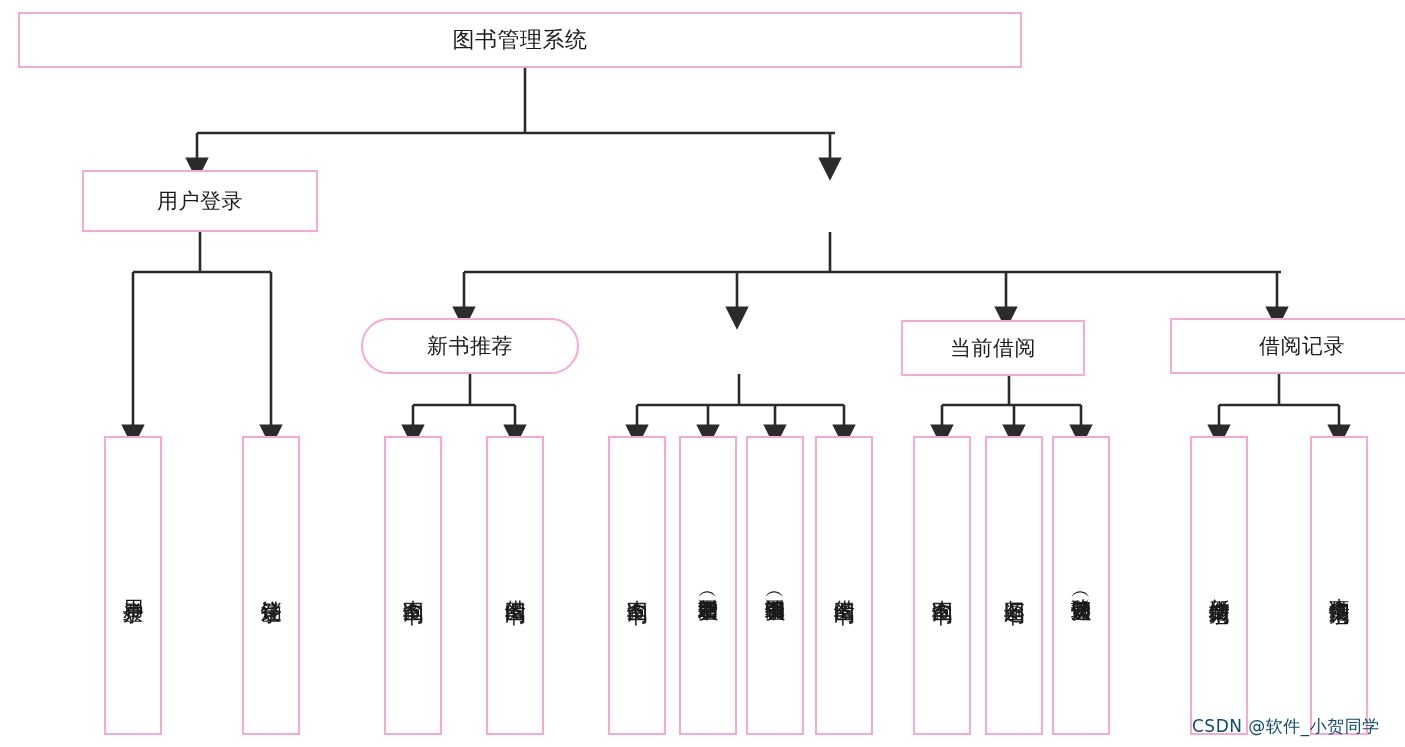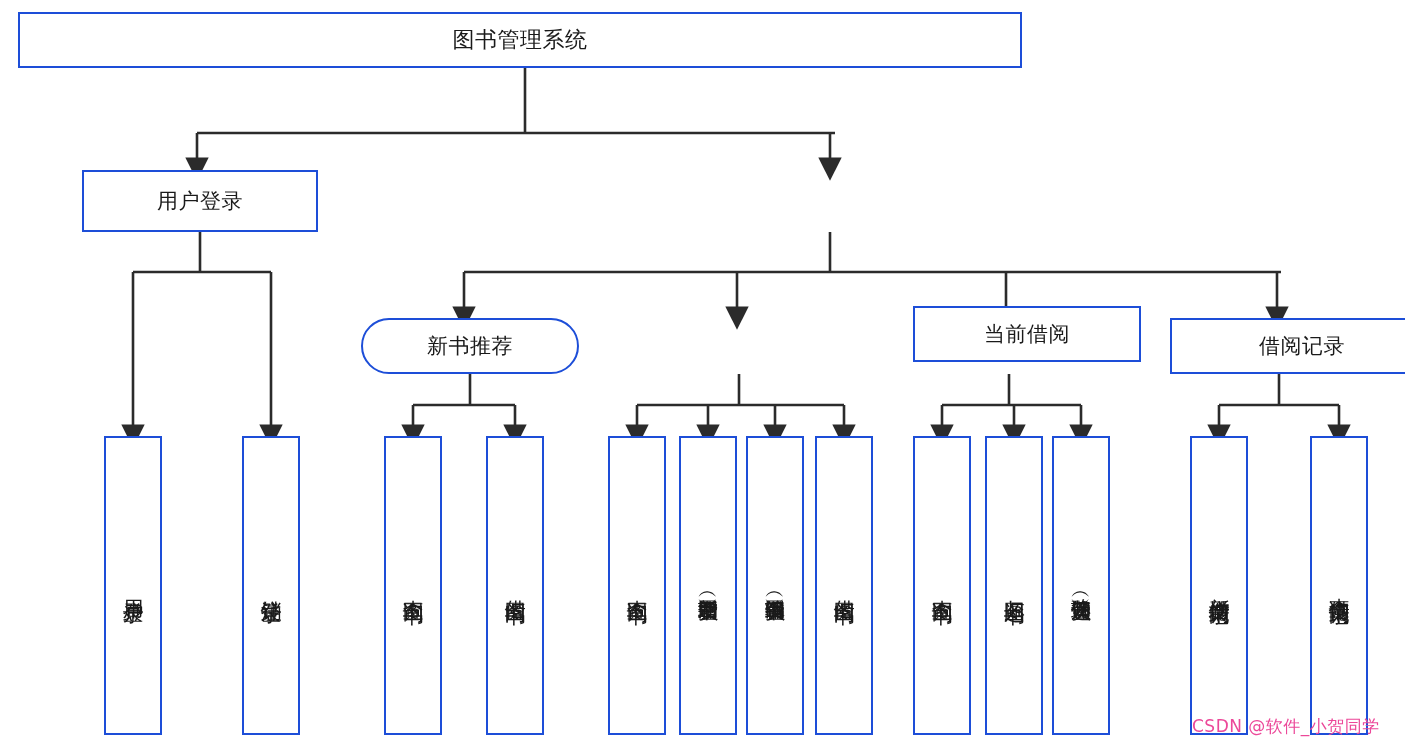--- a/index.html
+++ b/index.html
@@ -24,21 +24,21 @@
     left: 0;
     top: 0;
     width: 1405px;
     height: 747px;
     pointer-events: none;
   }
   .node {
     position: absolute;
     box-sizing: border-box;
     background: #ffffff;
-    border: 2px solid #1d4ed8;
+    border: 2px solid #f9a8d4;
     display: flex;
     align-items: center;
     justify-content: center;
     color: #1a1a1a;
   }
   .node-label {
     display: block;
     text-align: center;
     line-height: 1.0;
     white-space: pre-line;
@@ -63,21 +63,21 @@
     letter-spacing: 1.5px;
     max-height: 100%;
   }
   .node.vert.tall .node-label {
     font-size: 20px;
     letter-spacing: 0.5px;
   }
   .watermark {
     position: absolute;
     font-size: 17px;
-    color: #ec4899;
+    color: #0c4a6e;
     white-space: nowrap;
     letter-spacing: 0.5px;
     user-select: none;
   }
 </style>
 </head>
 <body>
 
 <div id="diagram-root">
 
@@ -148,21 +148,21 @@
     <span class="node-label">图书管理系统</span>
   </div>
 
   <div class="node horiz" style="left:82px; top:170px; width:236px; height:62px;">
     <span class="node-label">用户登录</span>
   </div>
 
   <div class="node horiz" style="left:361px; top:318px; width:218px; height:56px;border-radius:28px;">
     <span class="node-label">新书推荐</span>
   </div>
-  <div class="node horiz" style="left:901px; top:306px; width:228px; height:56px;margin-left:12px;">
+  <div class="node horiz" style="left:901px; top:320px; width:184px; height:56px;">
     <span class="node-label">当前借阅</span>
   </div>
   <div class="node horiz" style="left:1170px; top:318px; width:264px; height:56px;">
     <span class="node-label">借阅记录</span>
   </div>
 
   <div class="node vert" style="left:104px; top:436px; width:58px; height:299px;">
     <span class="node-label">用户登录</span>
   </div>
   <div class="node vert" style="left:242px; top:436px; width:58px; height:299px;">

